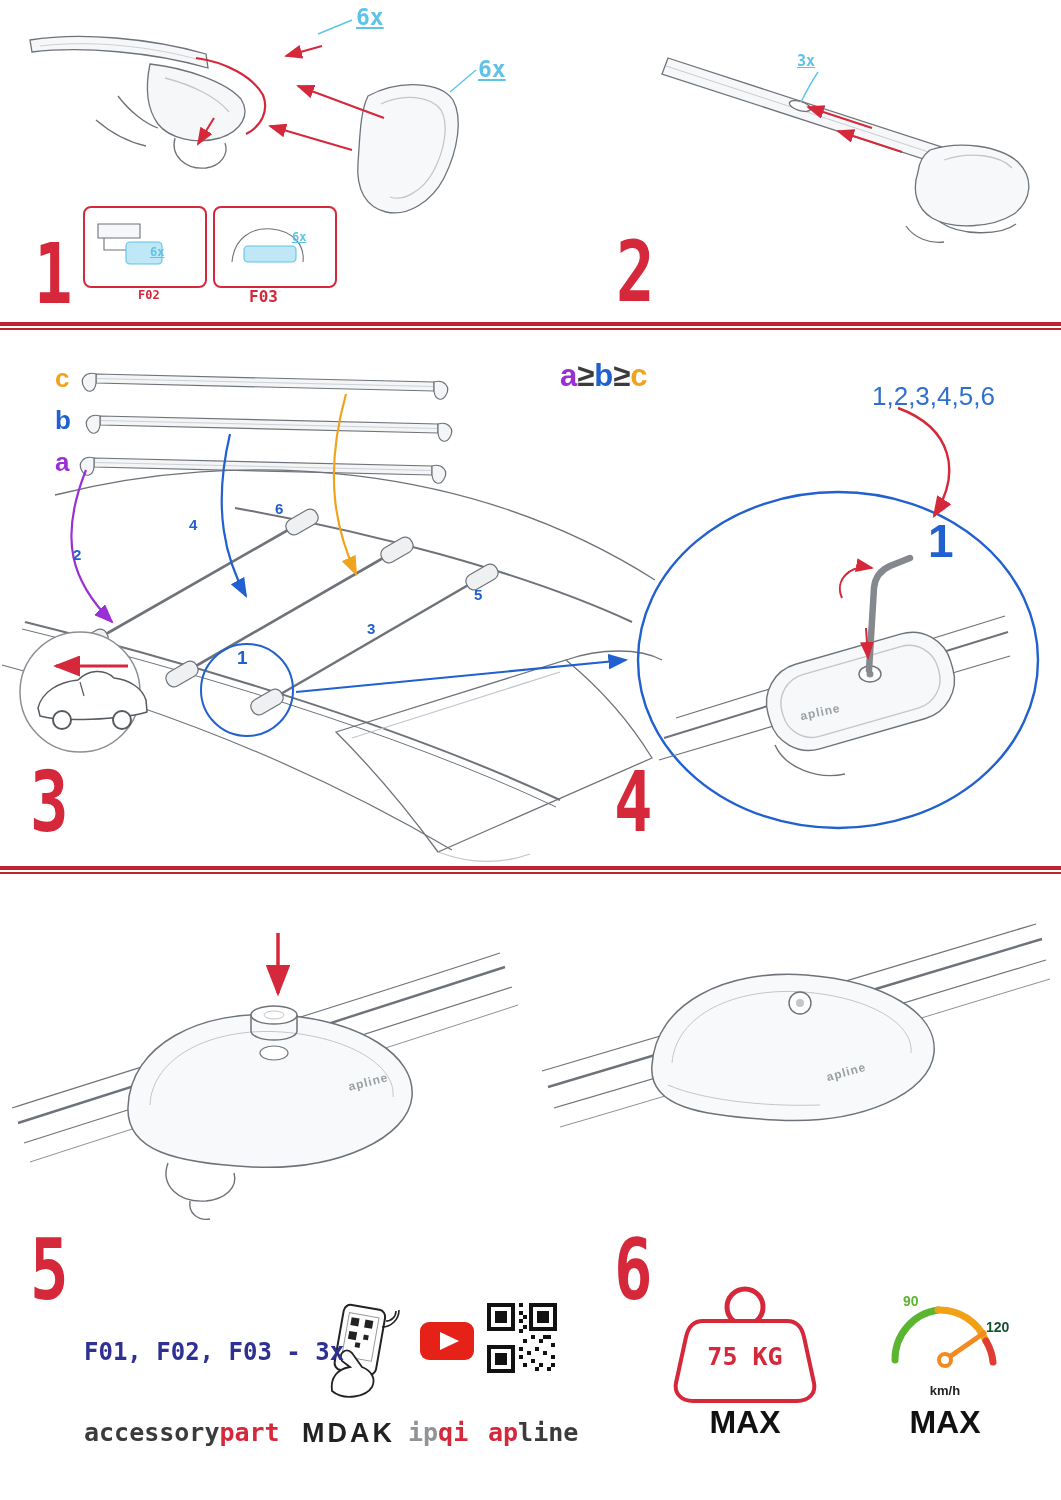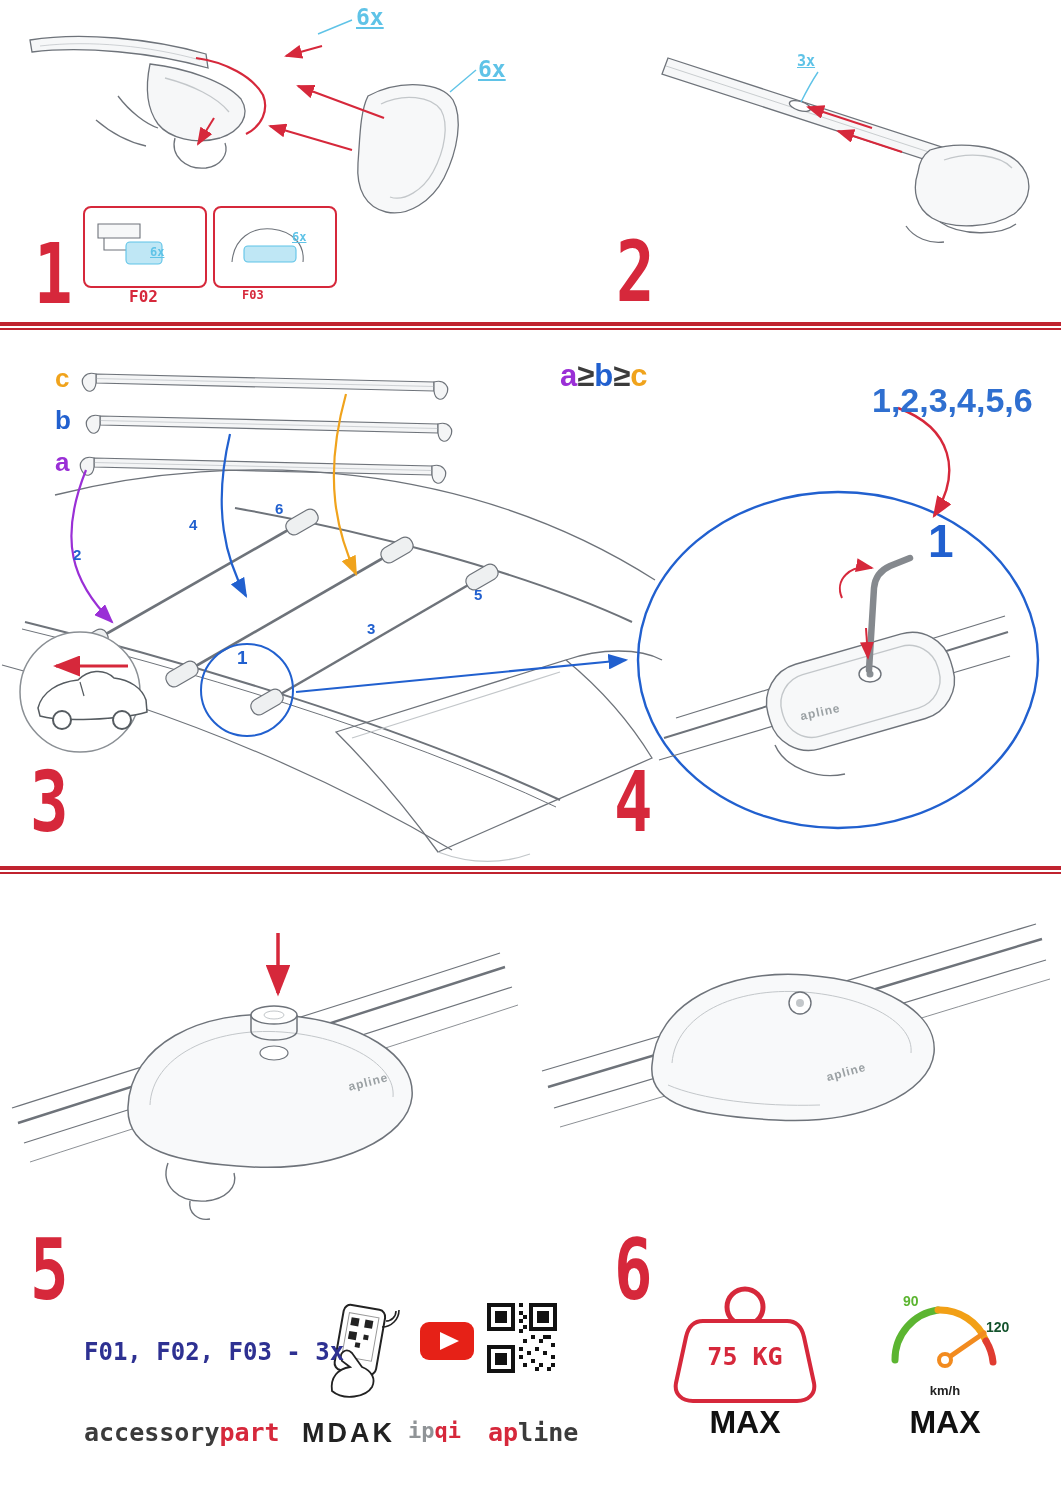--- a/index.html
+++ b/index.html
@@ -85,22 +85,22 @@
   </svg>
 
   <div class="fbox" style="left:83px;top:206px;width:120px;height:78px;"></div>
   <div class="fbox" style="left:213px;top:206px;width:120px;height:78px;"></div>
 
   <span class="t stepnum" style="left:34px;top:232px">1</span>
   <span class="t mono cyan" style="left:356px;top:6px;font-size:23px">6x</span>
   <span class="t mono cyan" style="left:478px;top:58px;font-size:23px">6x</span>
   <span class="t mono cyan" style="left:150px;top:246px;font-size:12px">6x</span>
   <span class="t mono cyan" style="left:292px;top:231px;font-size:12px">6x</span>
-  <span class="t mono red" style="left:129px;top:289px;font-size:16px">F02</span>
-  <span class="t mono red" style="left:242px;top:289px;font-size:12px">F03</span>
+  <span class="t mono red" style="left:138px;top:289px;font-size:12px">F02</span>
+  <span class="t mono red" style="left:249px;top:289px;font-size:16px">F03</span>
   <span class="t mono cyan" style="left:797px;top:54px;font-size:15px">3x</span>
   <span class="t stepnum" style="left:616px;top:230px">2</span>
 
   <div class="sep" style="top:322px">
       <div class="a"></div>
       <div class="b"></div>
     </div>
 
   <svg class="abs" style="left:0;top:330px" width="1061" height="540" viewBox="0 0 1061 540">
     <defs>
@@ -198,21 +198,21 @@
   </svg>
 
   <span class="t orange" style="left:55px;top:365px;font-weight:700;font-size:26px">c</span>
   <span class="t blue" style="left:55px;top:407px;font-weight:700;font-size:26px">b</span>
   <span class="t purple" style="left:55px;top:449px;font-weight:700;font-size:26px">a</span>
 
   <span class="t" style="left:560px;top:360px;font-weight:700;font-size:31px">
     <span class="purple">a</span><span class="dark">≥</span><span class="blue">b</span><span class="dark">≥</span><span class="orange">c</span>
   </span>
 
-  <span class="t" style="left:872px;top:383px;font-weight:700;font-size:34px;color:#2f6fd0">1,2,3,4,5,6</span>
+  <span class="t" style="left:872px;top:383px;font-weight:400;font-size:26px;color:#2f6fd0">1,2,3,4,5,6</span>
 
   <span class="t roofnum" style="left:73px;top:547px">2</span>
   <span class="t roofnum" style="left:189px;top:517px">4</span>
   <span class="t roofnum" style="left:275px;top:501px">6</span>
   <span class="t roofnum" style="left:474px;top:587px">5</span>
   <span class="t roofnum" style="left:367px;top:621px">3</span>
   <span class="t roofnum" style="left:237px;top:648px;font-size:19px">1</span>
 
   <span class="t blue" style="left:928px;top:518px;font-weight:700;font-size:46px">1</span>
   <span class="t padlogo" style="left:800px;top:706px;transform:rotate(-12deg)">apline</span>
@@ -338,21 +338,21 @@
 
   <span class="t stepnum" style="left:30px;top:1228px">5</span>
   <span class="t stepnum" style="left:614px;top:1228px">6</span>
 
   <span class="t mono" style="left:84px;top:1340px;font-size:24px;color:#2e3192">F01, F02, F03 - 3x</span>
 
   <span class="t mono" style="left:84px;top:1420px;font-size:25px">
     <span class="dark">accessory</span><span class="red">part</span>
   </span>
   <span class="t" style="left:302px;top:1420px;font-weight:700;font-size:27px;color:#222;letter-spacing:3px">MDAK</span>
-  <span class="t mono" style="left:408px;top:1420px;font-size:22px">
+  <span class="t mono" style="left:408px;top:1420px;font-size:25px">
     <span style="color:#909497">ip</span><span class="red">qi</span>
   </span>
   <span class="t mono" style="left:488px;top:1420px;font-size:25px">
     <span class="red">ap</span><span class="dark">line</span>
   </span>
 
   <span class="t mono cx red" style="left:745px;top:1344px;font-size:25px">75 KG</span>
   <span class="t cx" style="left:745px;top:1406px;font-weight:700;font-size:32px;color:#111">MAX</span>
 
   <span class="t" style="left:903px;top:1294px;font-weight:700;font-size:14px;color:#5cb531">90</span>

